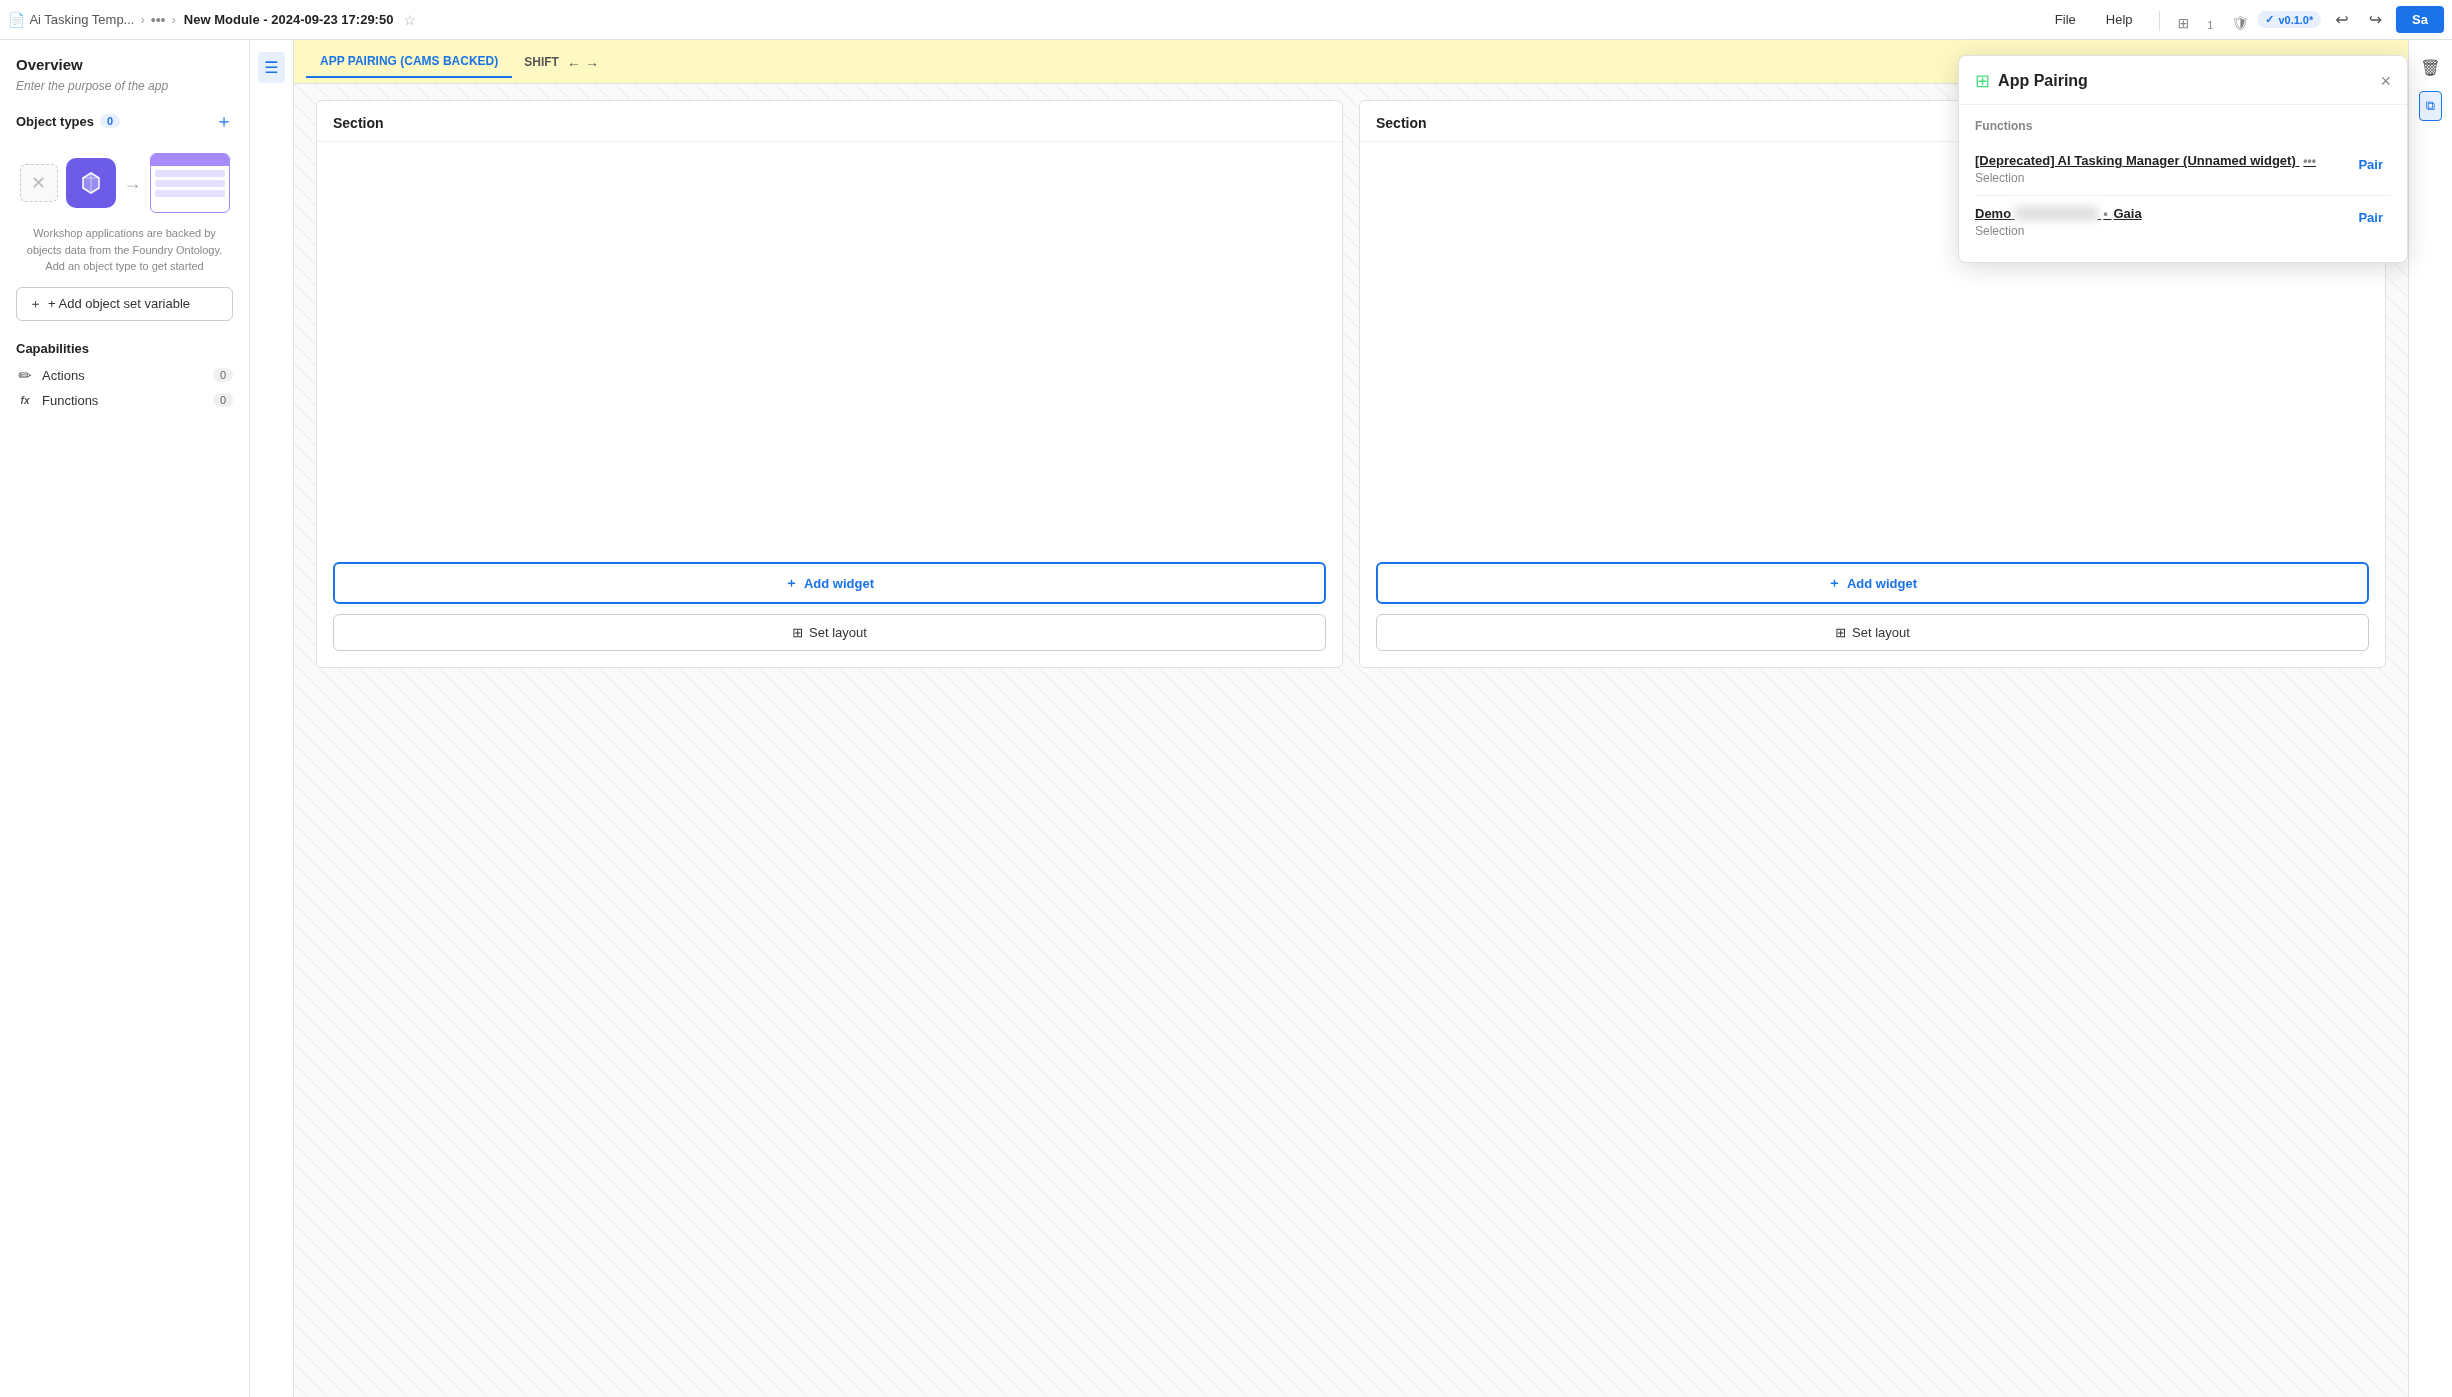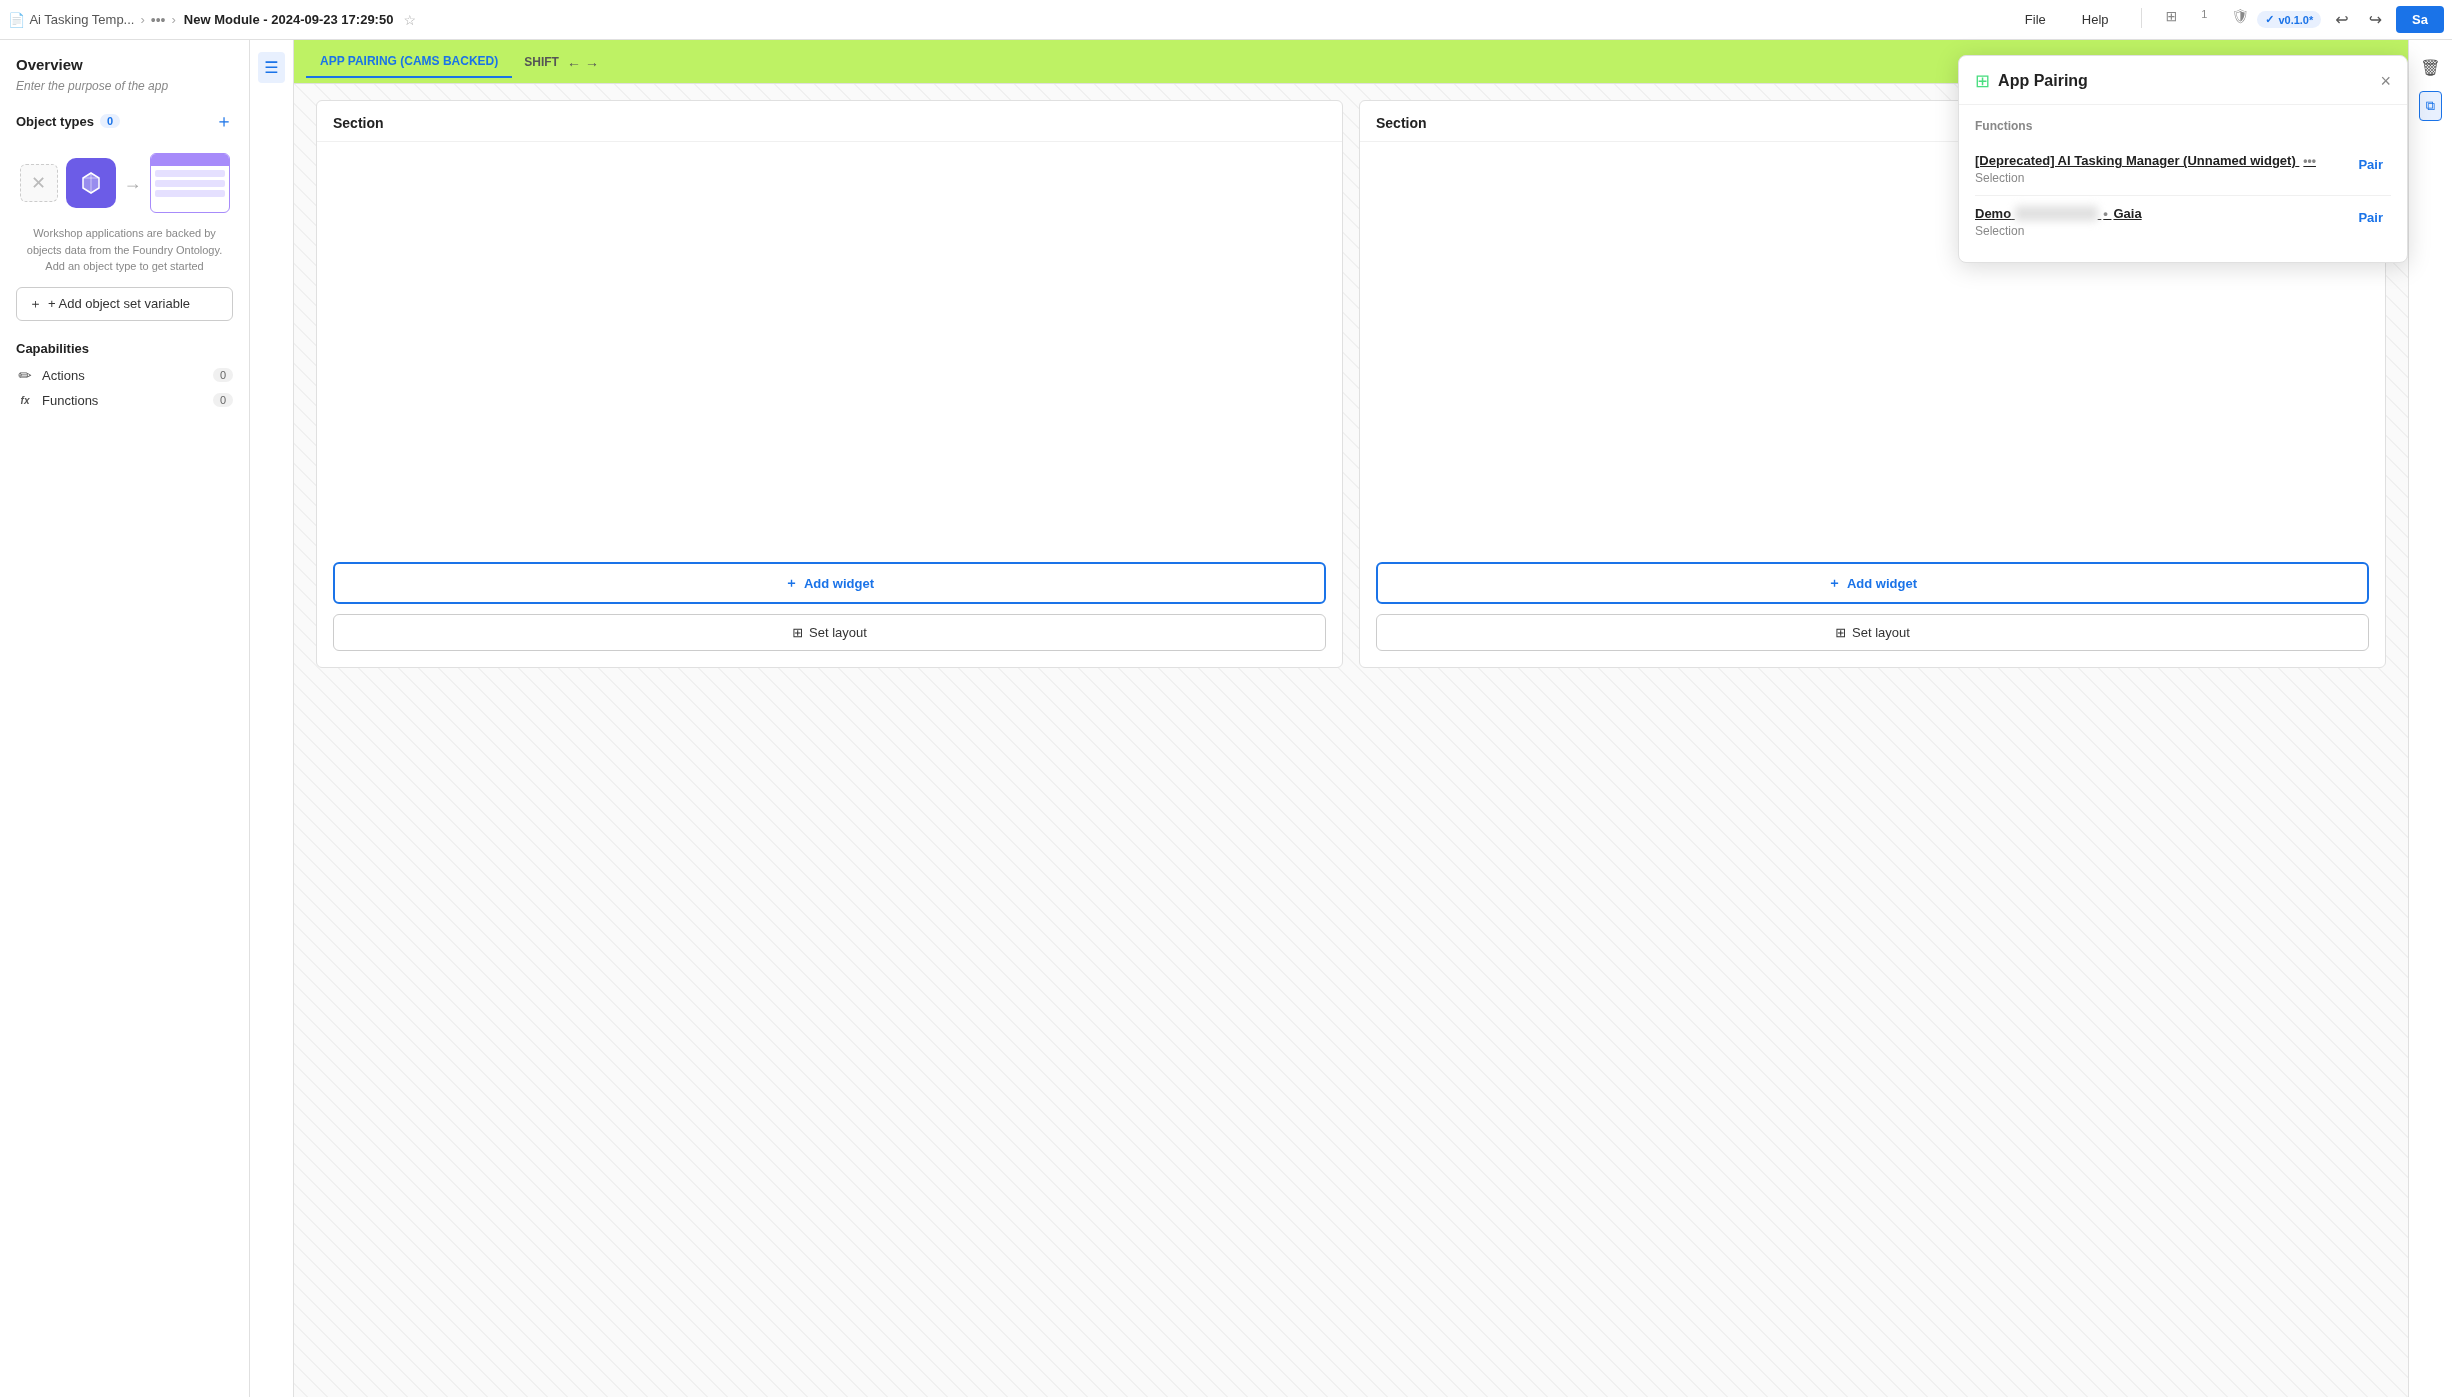--- a/index.html
+++ b/index.html
@@ -12,21 +12,21 @@
       padding: 0 8px; position: fixed; top: 0; left: 0; right: 0; z-index: 100;
     }
     .topbar-left { display: flex; align-items: center; gap: 6px; font-size: 13px; color: #333; }
     .topbar-breadcrumb { display: flex; align-items: center; gap: 4px; color: #555; }
     .topbar-breadcrumb .doc-icon { color: #888; font-size: 14px; }
     .topbar-breadcrumb .sep { color: #aaa; margin: 0 2px; }
     .topbar-breadcrumb .more-btn { background: none; border: none; cursor: pointer; color: #888; font-size: 14px; }
     .topbar-title { font-weight: 600; color: #222; font-size: 13px; }
     .star-btn { background: none; border: none; cursor: pointer; color: #aaa; font-size: 14px; margin-left: 4px; }
     .topbar-right { display: flex; align-items: center; gap: 8px; }
-    .topbar-menus { display: flex; align-items: flex-start; gap: 20px; }
+    .topbar-menus { display: flex; align-items: flex-end; gap: 14px; }
     .menu-btn { background: none; border: none; cursor: pointer; color: #333; font-size: 13px; padding: 4px 8px; border-radius: 4px; }
     .divider-v { width: 1px; background: #ddd; height: 20px; margin: 0 4px; }
     .icon-btn { background: none; border: none; cursor: pointer; color: #555; font-size: 16px; padding: 4px 6px; border-radius: 4px; }
     .version-badge { background: #e8f0fe; color: #1a73e8; font-size: 11px; padding: 2px 8px; border-radius: 12px; font-weight: 600; display: flex; align-items: center; gap: 4px; }
     .version-badge .check { color: #1a73e8; }
     .shield-icon { color: #888; font-size: 14px; }
     .grid-icon { color: #888; font-size: 14px; }
     .save-btn { background: #1a73e8; color: #fff; border: none; padding: 6px 16px; border-radius: 4px; font-size: 13px; cursor: pointer; font-weight: 600; }
 
     
@@ -63,21 +63,21 @@
     .cap-item { display: flex; align-items: center; gap: 8px; margin-bottom: 8px; font-size: 13px; color: #333; }
     .cap-icon { color: #555; font-size: 16px; width: 18px; text-align: center; }
     .cap-label { flex: 1; }
     .cap-badge { background: #f0f0f0; color: #666; font-size: 11px; padding: 1px 7px; border-radius: 10px; }
 
     
     .content { flex: 1; display: flex; flex-direction: column; overflow: hidden; }
 
     
     .tabbar {
-      display: flex; align-items: center; background: #bef264; border-bottom: 1px solid #e0e0e0;
+      display: flex; align-items: center; background: #fef9c3; border-bottom: 1px solid #e0e0e0;
       height: 44px; padding: 0 12px; gap: 4px; flex-shrink: 0;
     }
     .tab-item { padding: 8px 14px; font-size: 12px; font-weight: 600; color: #555; cursor: pointer; border-bottom: 2px solid transparent; }
     .tab-item.active { color: #1a73e8; border-bottom: 2px solid #1a73e8; }
     .tab-shift-label { font-size: 12px; font-weight: 600; color: #555; margin-left: 8px; }
     .tab-shift-arrows { display: flex; gap: 4px; align-items: center; margin-left: 4px; }
     .shift-arr-btn { background: none; border: none; cursor: pointer; color: #555; font-size: 14px; }
 
     
     .canvas { flex: 1; background: repeating-linear-gradient(45deg, #f0f0f0 0, #f0f0f0 1px, #fafafa 0, #fafafa 50%) 0 0 / 20px 20px; overflow: auto; position: relative; }

